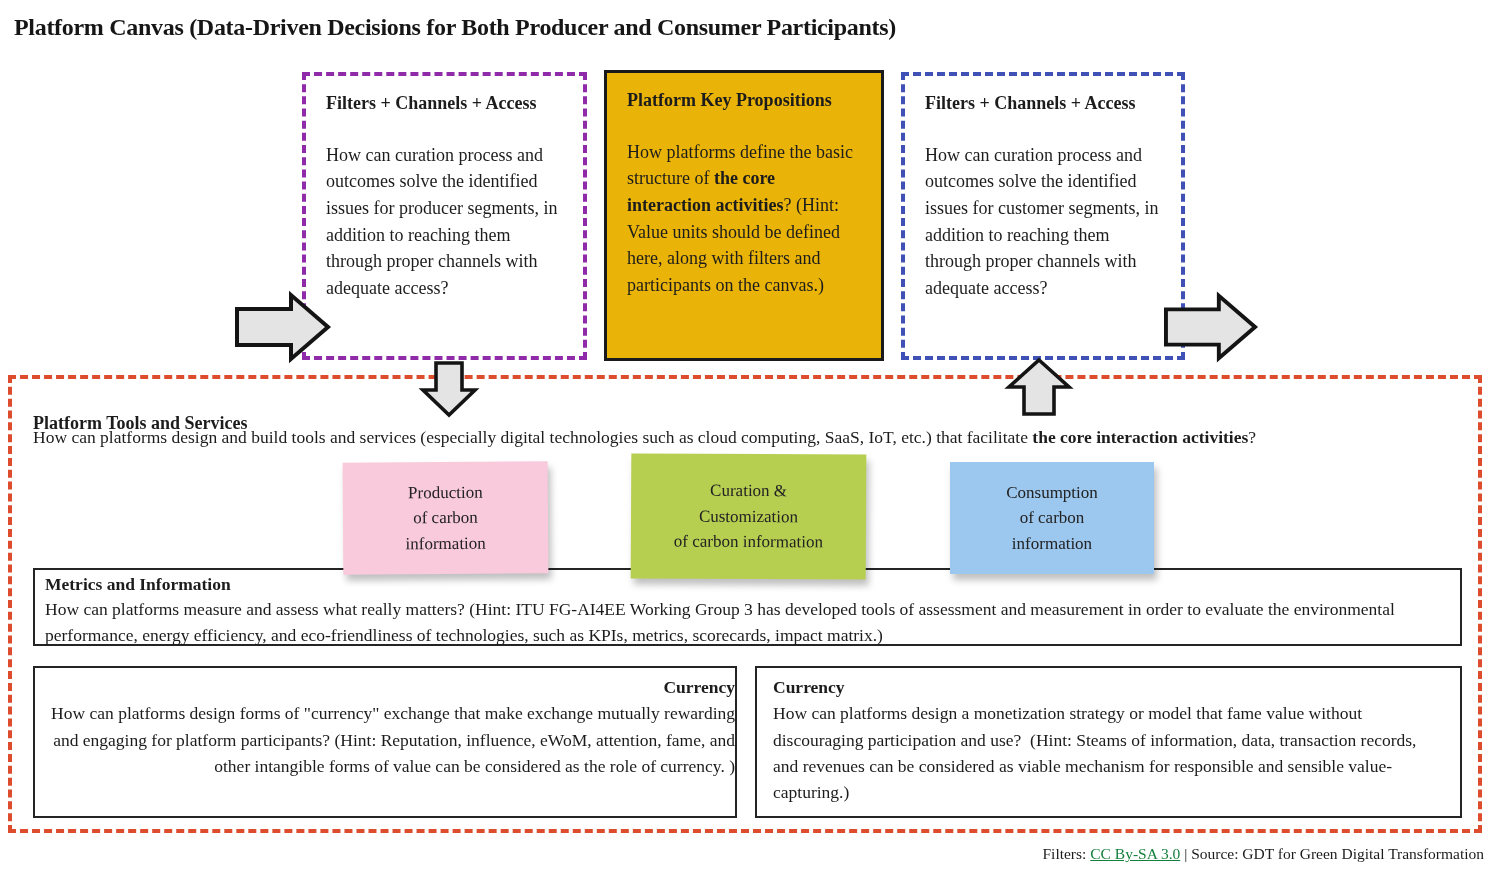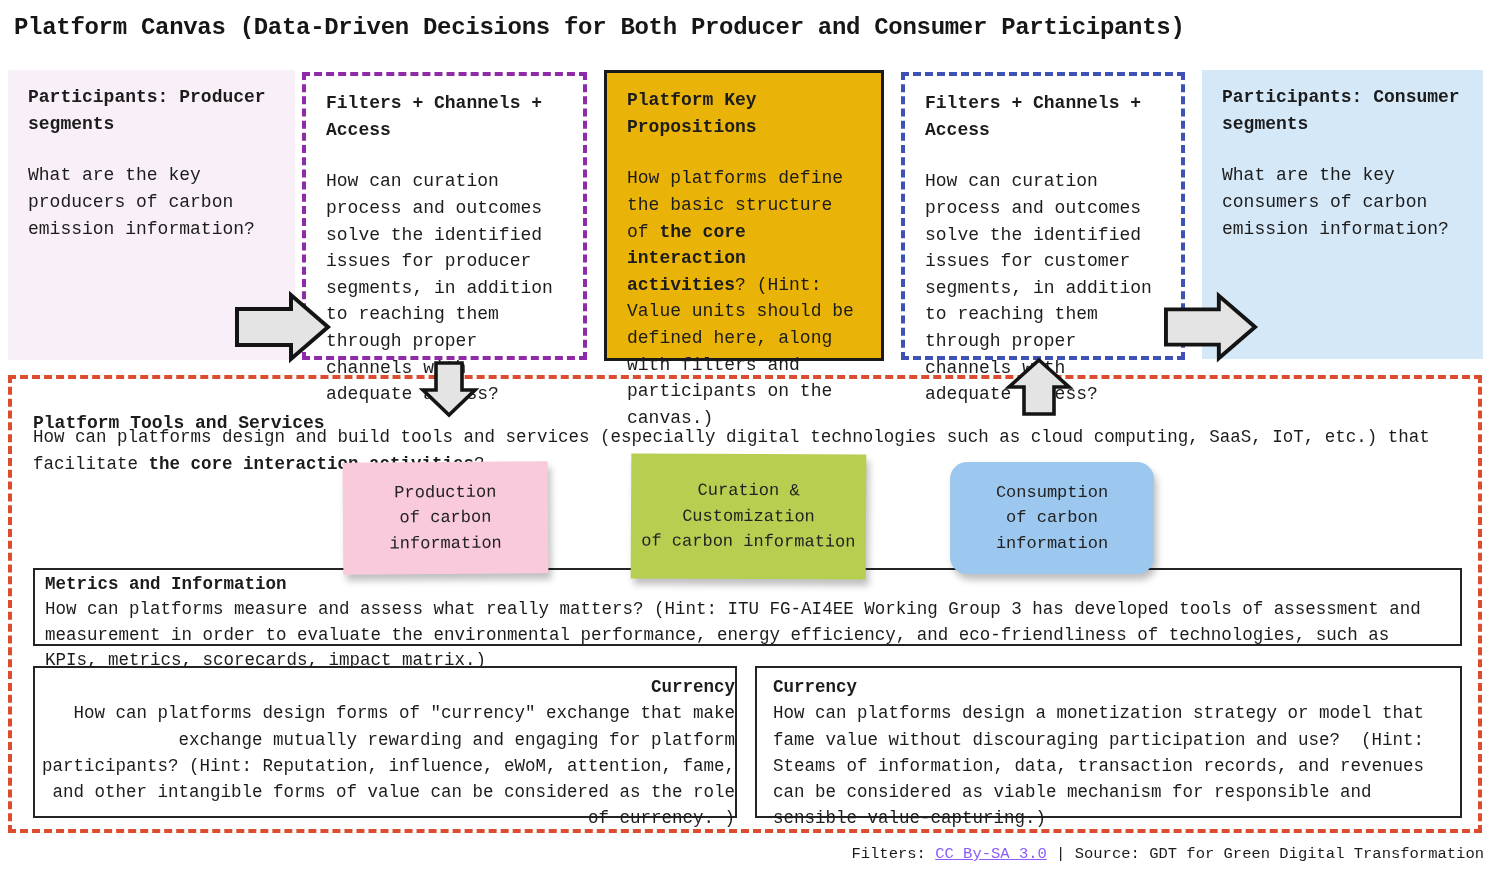--- a/index.html
+++ b/index.html
@@ -1,18 +1,18 @@
 <!DOCTYPE html>
 <html><head>
 <meta charset="utf-8">
 <style>
   html,body{margin:0;padding:0;background:#ffffff;}
   #canvas{
     position:relative;width:1490px;height:881px;background:#ffffff;overflow:hidden;
-    font-family:Liberation Mono, monospace;color:#1c1c1c;
+    font-family:Liberation Serif, serif;color:#1c1c1c;
   }
   .abs{position:absolute;box-sizing:border-box;}
   #page-title{
     left:14px;top:14px;width:1460px;font-size:24px;font-weight:700;
     letter-spacing:-0.3px;color:#161616;
   }
   
   .tbox{padding:14px 20px;font-size:18px;line-height:1.48;}
   .tbox .heading{font-weight:700;}
   .tbox .body{margin-top:25px;white-space:pre-wrap;}
@@ -27,69 +27,61 @@
   #tools-body{left:33px;top:424px;width:1428px;font-size:17.5px;line-height:1.52;white-space:pre-wrap;}
   #tools-body strong, .tbox strong{font-weight:700;}
   
   .sticky{
     display:flex;align-items:center;justify-content:center;text-align:center;
     font-size:17px;line-height:1.5;white-space:pre-line;color:#222;
     box-shadow:3px 6px 7px rgba(0,0,0,0.25);
   }
   #sticky-production{left:343px;top:462px;width:205px;height:112px;background:#f9c9dc;transform:rotate(-0.4deg);}
   #sticky-curation{left:631px;top:454px;width:235px;height:125px;background:#b7cf51;transform:rotate(0.3deg);}
-  #sticky-consumption{left:950px;top:462px;width:204px;height:112px;background:#9cc7ee;border-radius:17px;}
+  #sticky-consumption{left:950px;top:462px;width:204px;height:112px;background:#9cc7ee;}
   
   .ibox{background:#ffffff;border:2px solid #242424;font-size:17.5px;line-height:1.5;}
   .ibox .heading{font-weight:700;}
   .ibox .body{white-space:pre-wrap;}
   #metrics-box{left:33px;top:568px;width:1429px;height:78px;padding:2px 10px;line-height:1.45;}
   #currency-box{left:33px;top:666px;width:704px;height:152px;padding:6px 0;text-align:right;}
   #capture-box{left:755px;top:666px;width:707px;height:152px;padding:6px 16px;}
   
   .arrow{overflow:visible;}
   #arrow-right-1{left:235px;top:292px;}
   #arrow-right-2{left:1164px;top:292px;}
   #arrow-down{left:420px;top:361px;}
   #arrow-up{left:1006px;top:358px;}
   
   #footer{right:6px;top:845px;font-size:15.5px;color:#1c1c1c;}
-  #footer a{color:#8b5cf6;text-decoration:underline;cursor:pointer;}
+  #footer a{color:#15803d;text-decoration:underline;cursor:pointer;}
 </style>
 </head>
 <body>
 
 <div id="canvas">
 
   <div class="abs" id="page-title">Platform Canvas (Data-Driven Decisions for Both Producer and Consumer Participants)</div>
 
-  <div class="abs tbox" id="box-producer">
-    <div class="heading">Participants: Producer segments</div>
-    <div class="body">What are the key producers of carbon emission information?</div>
-  </div>
 
   <div class="abs tbox" id="box-filters-left">
     <div class="heading">Filters + Channels + Access</div>
     <div class="body">How can curation process and outcomes solve the identified issues for producer segments, in addition to reaching them through proper channels with adequate access?</div>
   </div>
 
   <div class="abs tbox" id="box-propositions">
     <div class="heading">Platform Key Propositions</div>
     <div class="body"><span>How platforms define the basic structure of </span><strong>the core interaction activities</strong><span>? (Hint: Value units should be defined here, along with filters and participants on the canvas.)</span></div>
   </div>
 
   <div class="abs tbox" id="box-filters-right">
     <div class="heading">Filters + Channels + Access</div>
     <div class="body">How can curation process and outcomes solve the identified issues for customer segments, in addition to reaching them through proper channels with adequate access?</div>
   </div>
 
-  <div class="abs tbox" id="box-consumer">
-    <div class="heading">Participants: Consumer segments</div>
-    <div class="body">What are the key consumers of carbon emission information?</div>
-  </div>
 
   <div class="abs" id="red-box"></div>
 
   <div class="abs" id="tools-heading">Platform Tools and Services</div>
   <div class="abs" id="tools-body"><span>How can platforms design and build tools and services (especially digital technologies such as cloud computing, SaaS, IoT, etc.) that facilitate </span><strong>the core interaction activities</strong><span>?</span></div>
 
   <div class="abs ibox" id="metrics-box">
     <span class="heading">Metrics and Information</span>
     <div class="body">How can platforms measure and assess what really matters? (Hint: ITU FG-AI4EE Working Group 3 has developed tools of assessment and measurement in order to evaluate the environmental performance, energy efficiency, and eco-friendliness of technologies, such as KPIs, metrics, scorecards, impact matrix.)</div>
   </div>

